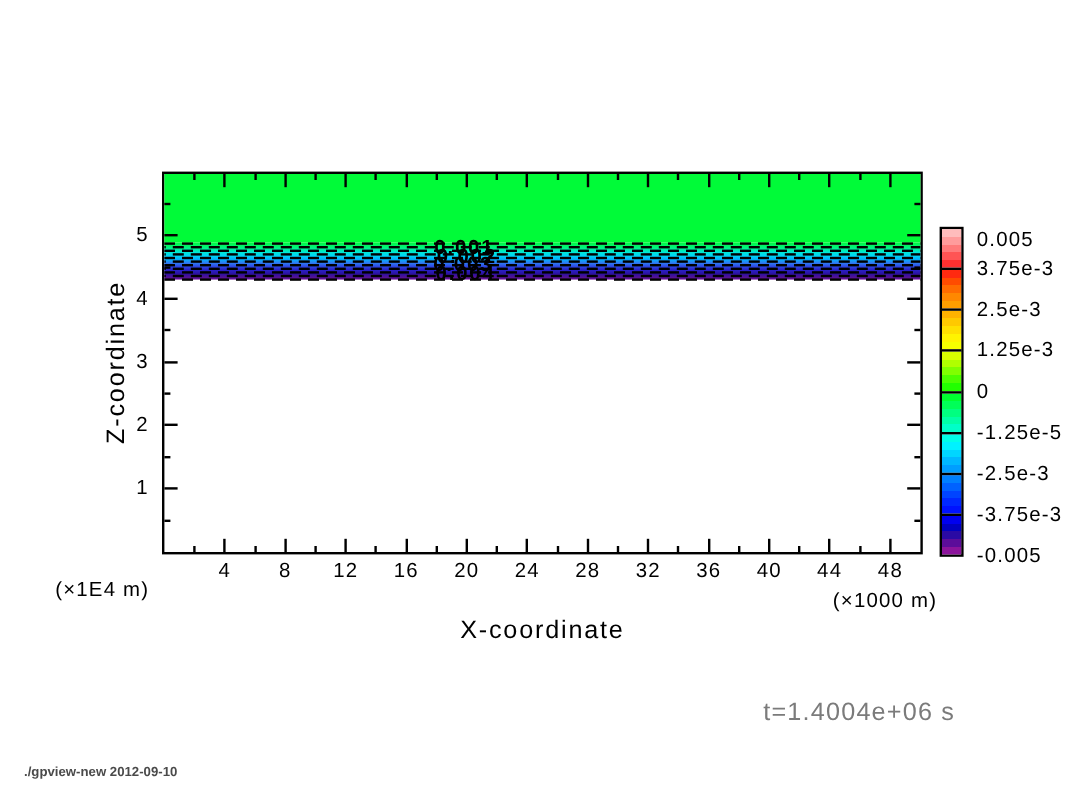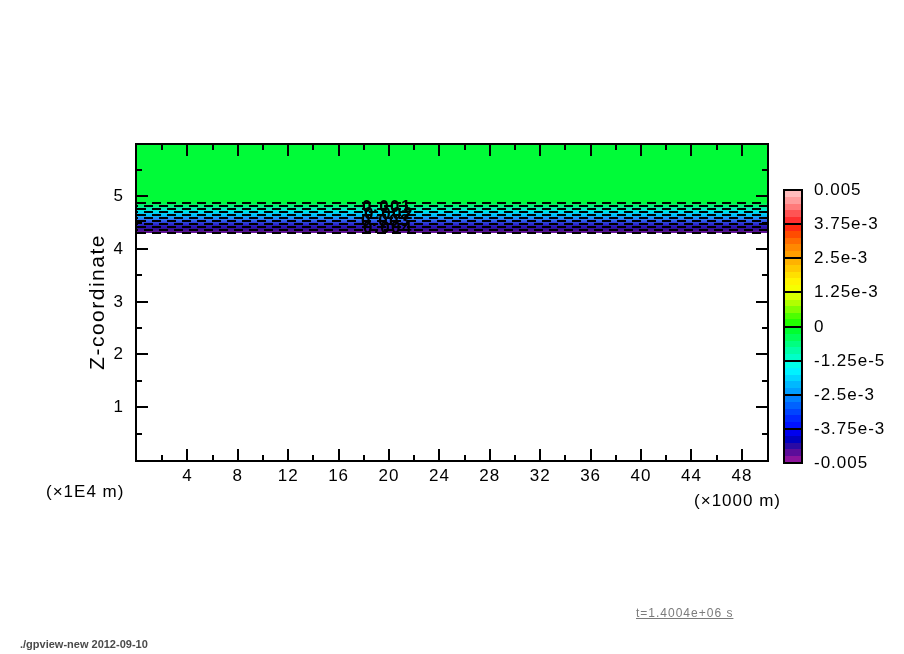--- a/index.html
+++ b/index.html
@@ -5,21 +5,21 @@
   html,body{margin:0;padding:0;background:#fff;}
   .canvas{position:relative;width:904px;height:654px;background:#ffffff;overflow:hidden;
           font-family:"Liberation Sans",sans-serif;color:#000;}
   .txt{position:absolute;white-space:nowrap;}
   .title{left:0;top:78px;width:904px;text-align:center;font-size:26px;letter-spacing:2px;word-spacing:10px;}
   .xlabel{left:137px;top:514px;width:630px;text-align:center;font-size:21px;letter-spacing:1.5px;}
   .zlabel{left:97px;top:302px;transform:translate(-50%,-50%) rotate(-90deg);font-size:21px;letter-spacing:1.5px;}
   .yunit{left:46px;top:482px;font-size:17px;letter-spacing:1px;}
   .xunit{right:123px;top:491px;font-size:17px;letter-spacing:1px;}
   .cint{left:137px;top:566px;width:630px;text-align:center;font-size:18px;letter-spacing:1px;}
-  .tlab{left:636px;top:606px;font-size:12px;color:#7b7b7b;letter-spacing:1px;text-decoration:underline;}
+  .tlab{left:636px;top:582px;font-size:21px;color:#7b7b7b;letter-spacing:1px;}
   .foot{top:638px;font-size:11px;font-weight:bold;color:#4a4a4a;}
   .footL{left:20px;}
   .footR{right:11px;}
   .plot{position:absolute;left:135px;top:143px;width:634px;height:319px;
         border:2px solid #000;box-sizing:border-box;background:#fff;}
   .zerofill{position:absolute;left:0;top:0;width:630px;height:57px;}
   .band{position:absolute;left:0;top:57px;width:630px;height:31px;}
   .dashline{position:absolute;height:2px;width:630px;left:0;
             background:repeating-linear-gradient(to right,#000 0 9px,transparent 9px 15px);}
   .tick{position:absolute;background:#000;}
@@ -123,20 +123,21 @@
       <div class="tick" style="top: 182.09px; right: 0px; height: 2px; width: 5px;"></div>
       <div class="tick" style="top: 129.327px; left: 0px; height: 2px; width: 5px;"></div>
       <div class="tick" style="top: 129.327px; right: 0px; height: 2px; width: 5px;"></div>
       <div class="tick" style="top: 76.5628px; left: 0px; height: 2px; width: 5px;"></div>
       <div class="tick" style="top: 76.5628px; right: 0px; height: 2px; width: 5px;"></div>
       <div class="tick" style="top: 23.799px; left: 0px; height: 2px; width: 5px;"></div>
       <div class="tick" style="top: 23.799px; right: 0px; height: 2px; width: 5px;"></div>
     </div>
 
   <div class="txt zlabel">Z-coordinate</div>
+  <div class="txt xlabel">X-coordinate</div>
   <div class="txt yunit">(×1E4 m)</div>
   <div class="txt xunit">(×1000 m)</div>
   <div class="txt tlab">t=1.4004e+06 s</div>
 
   <div class="cbar">
       <div class="cbseg" style="background: linear-gradient(rgb(255, 188, 188) 0%, rgb(255, 188, 188) 20%, rgb(255, 156, 156) 20%, rgb(255, 156, 156) 40%, rgb(255, 122, 122) 40%, rgb(255, 122, 122) 60%, rgb(255, 84, 84) 60%, rgb(255, 84, 84) 80%, rgb(255, 48, 48) 80%, rgb(255, 48, 48) 100%);"></div>
       <div class="cbseg" style="background: linear-gradient(rgb(255, 42, 16) 0%, rgb(255, 42, 16) 20%, rgb(255, 76, 0) 20%, rgb(255, 76, 0) 40%, rgb(255, 108, 0) 40%, rgb(255, 108, 0) 60%, rgb(255, 136, 0) 60%, rgb(255, 136, 0) 80%, rgb(255, 158, 0) 80%, rgb(255, 158, 0) 100%);"></div>
       <div class="cbseg" style="background: linear-gradient(rgb(255, 178, 0) 0%, rgb(255, 178, 0) 20%, rgb(255, 201, 0) 20%, rgb(255, 201, 0) 40%, rgb(255, 224, 0) 40%, rgb(255, 224, 0) 60%, rgb(255, 244, 0) 60%, rgb(255, 244, 0) 80%, rgb(246, 255, 0) 80%, rgb(246, 255, 0) 100%);"></div>
       <div class="cbseg" style="background: linear-gradient(rgb(216, 255, 0) 0%, rgb(216, 255, 0) 20%, rgb(176, 255, 0) 20%, rgb(176, 255, 0) 40%, rgb(128, 255, 0) 40%, rgb(128, 255, 0) 60%, rgb(76, 255, 0) 60%, rgb(76, 255, 0) 80%, rgb(34, 255, 0) 80%, rgb(34, 255, 0) 100%);"></div>
       <div class="cbseg" style="background: linear-gradient(rgb(0, 255, 48) 0%, rgb(0, 255, 48) 20%, rgb(0, 255, 88) 20%, rgb(0, 255, 88) 40%, rgb(0, 255, 128) 40%, rgb(0, 255, 128) 60%, rgb(0, 255, 166) 60%, rgb(0, 255, 166) 80%, rgb(0, 255, 200) 80%, rgb(0, 255, 200) 100%);"></div>
@@ -157,21 +158,21 @@
     <div class="xt" style="left: 523.2px; top: 466px;">32</div>
     <div class="xt" style="left: 573.6px; top: 466px;">36</div>
     <div class="xt" style="left: 624px; top: 466px;">40</div>
     <div class="xt" style="left: 674.4px; top: 466px;">44</div>
     <div class="xt" style="left: 725px; top: 466px;">48</div>
     <div class="yt" style="left: 94px; top: 397.236px;">1</div>
     <div class="yt" style="left: 94px; top: 344.472px;">2</div>
     <div class="yt" style="left: 94px; top: 291.709px;">3</div>
     <div class="yt" style="left: 94px; top: 238.945px;">4</div>
     <div class="yt" style="left: 94px; top: 186.181px;">5</div>
-    <div class="cbl" style="top: 180px;">0.005</div>
+    <div class="cbl" style="top: 190px;">0.005</div>
     <div class="cbl" style="top: 214.125px;">3.75e-3</div>
     <div class="cbl" style="top: 248.25px;">2.5e-3</div>
     <div class="cbl" style="top: 282.375px;">1.25e-3</div>
     <div class="cbl" style="top: 316.5px;">0</div>
     <div class="cbl" style="top: 350.625px;">-1.25e-5</div>
     <div class="cbl" style="top: 384.75px;">-2.5e-3</div>
     <div class="cbl" style="top: 418.875px;">-3.75e-3</div>
     <div class="cbl" style="top: 453px;">-0.005</div>
   </div>
 

